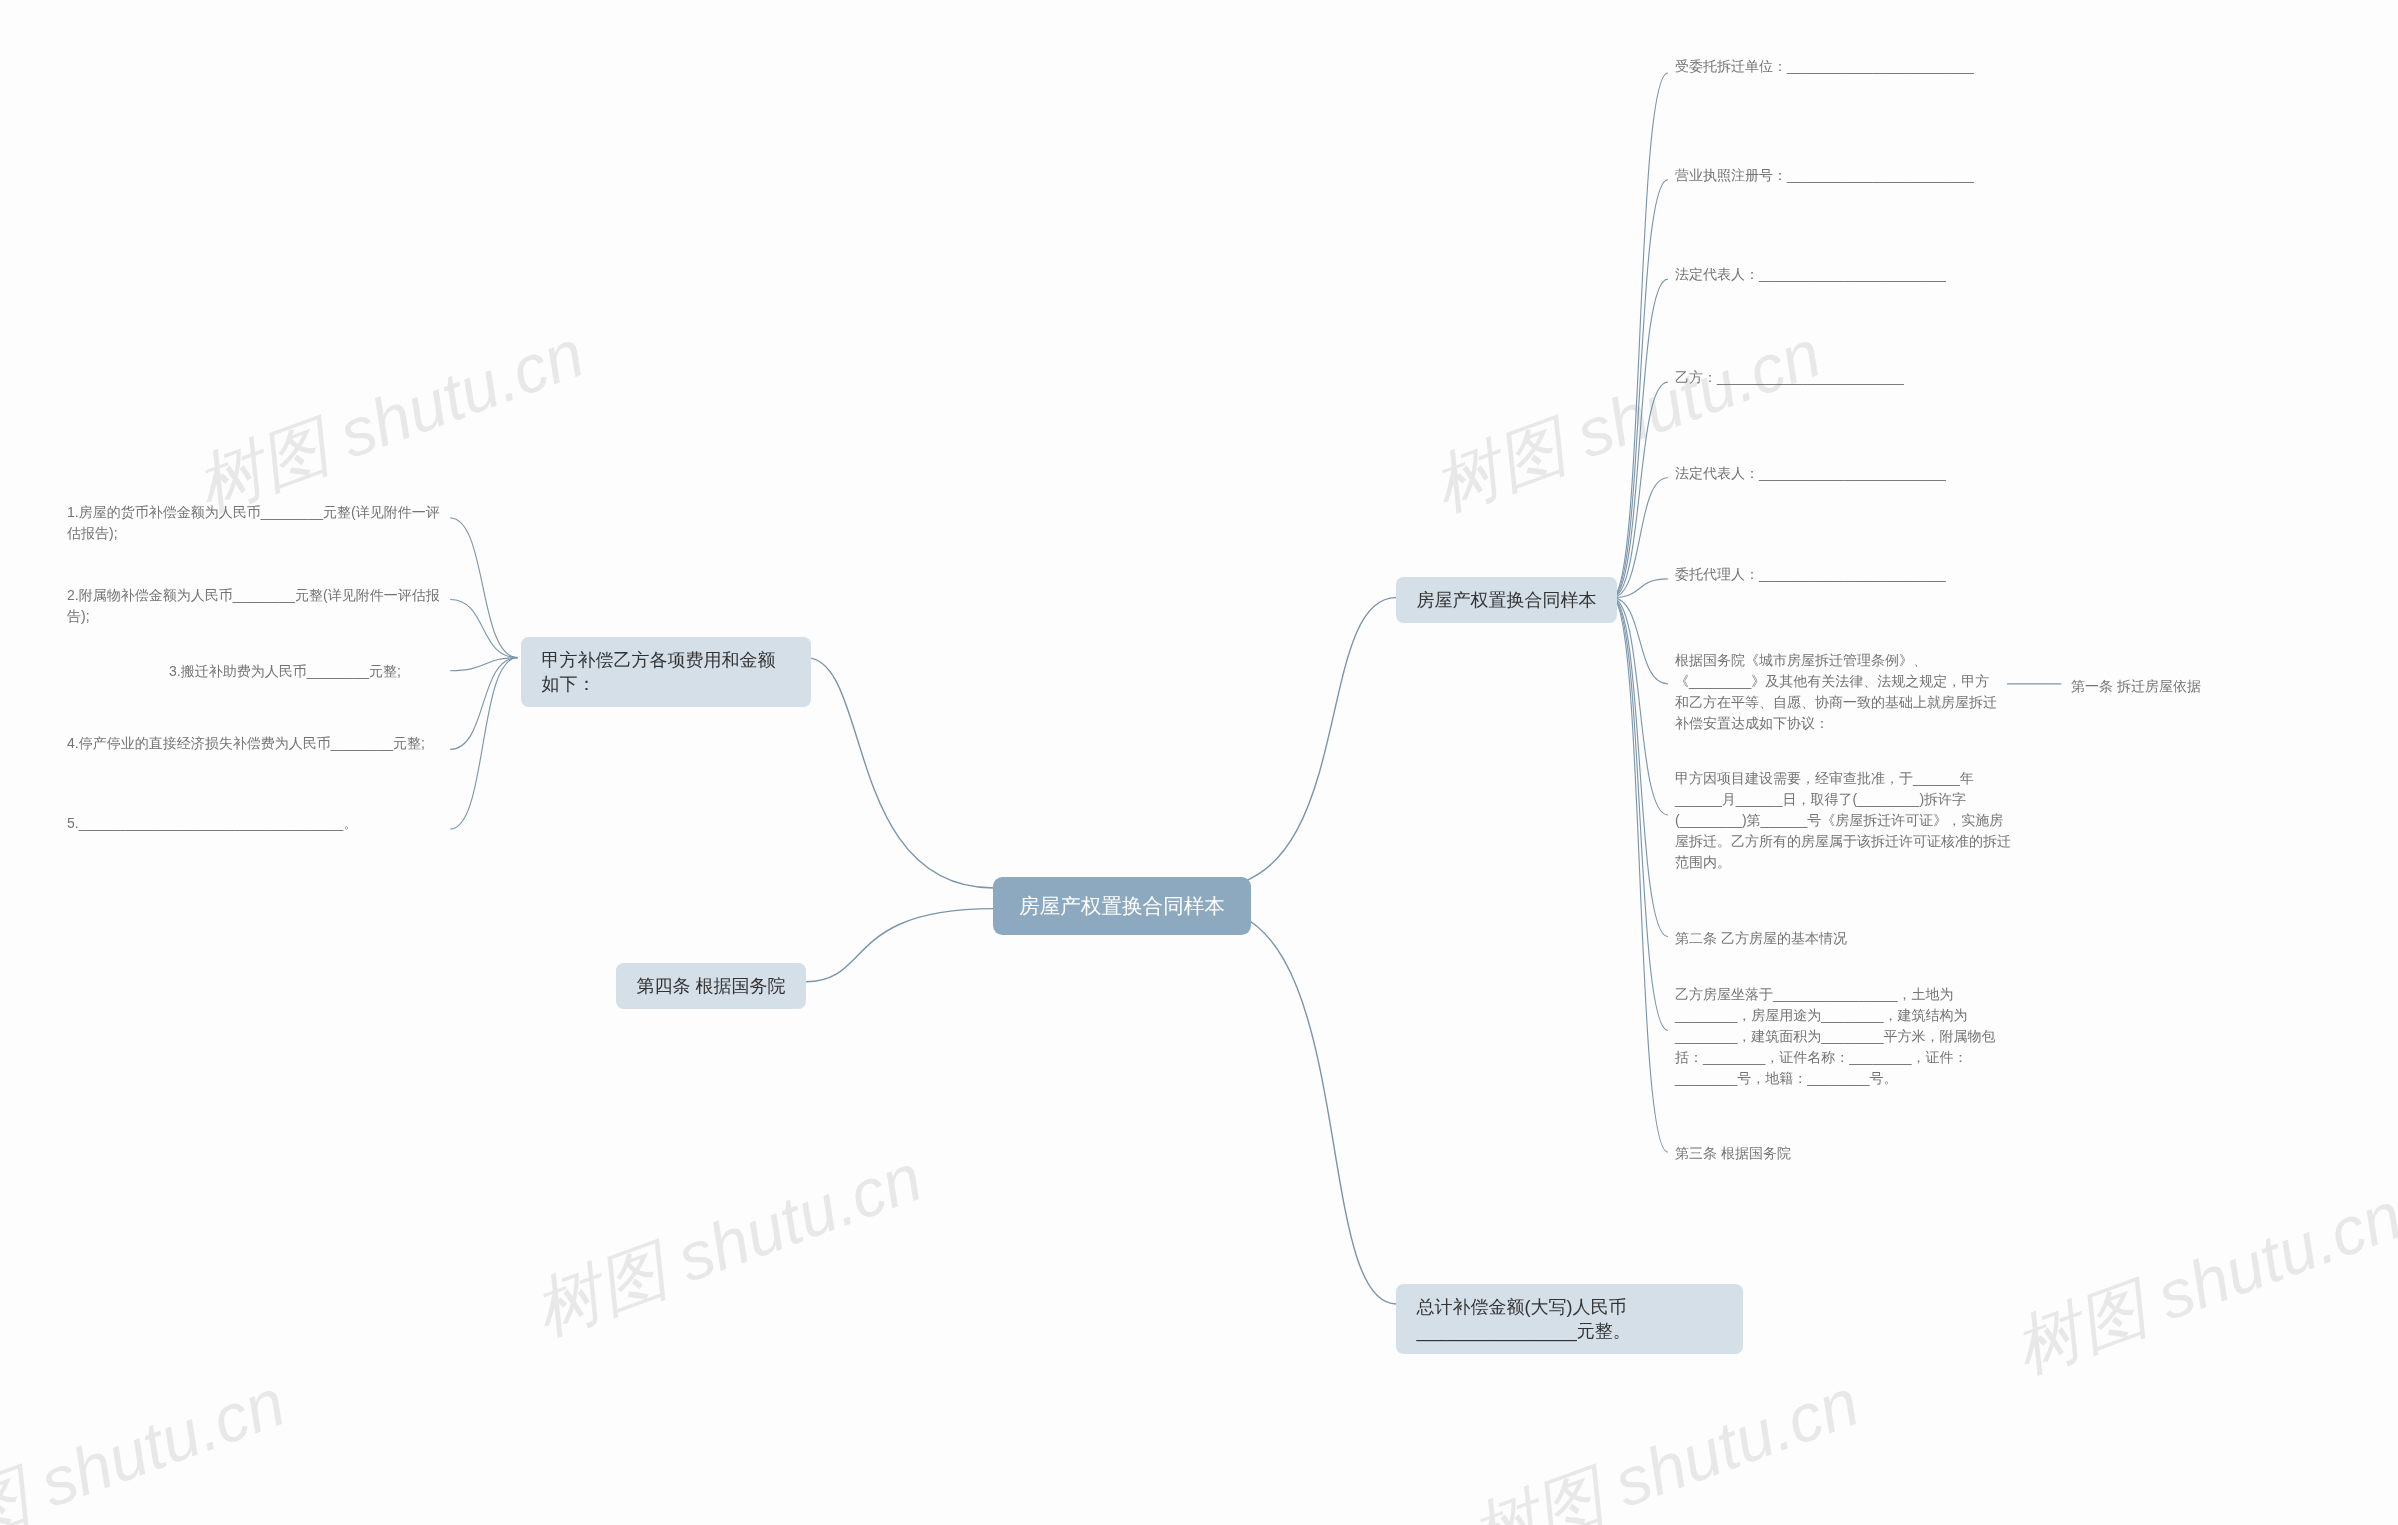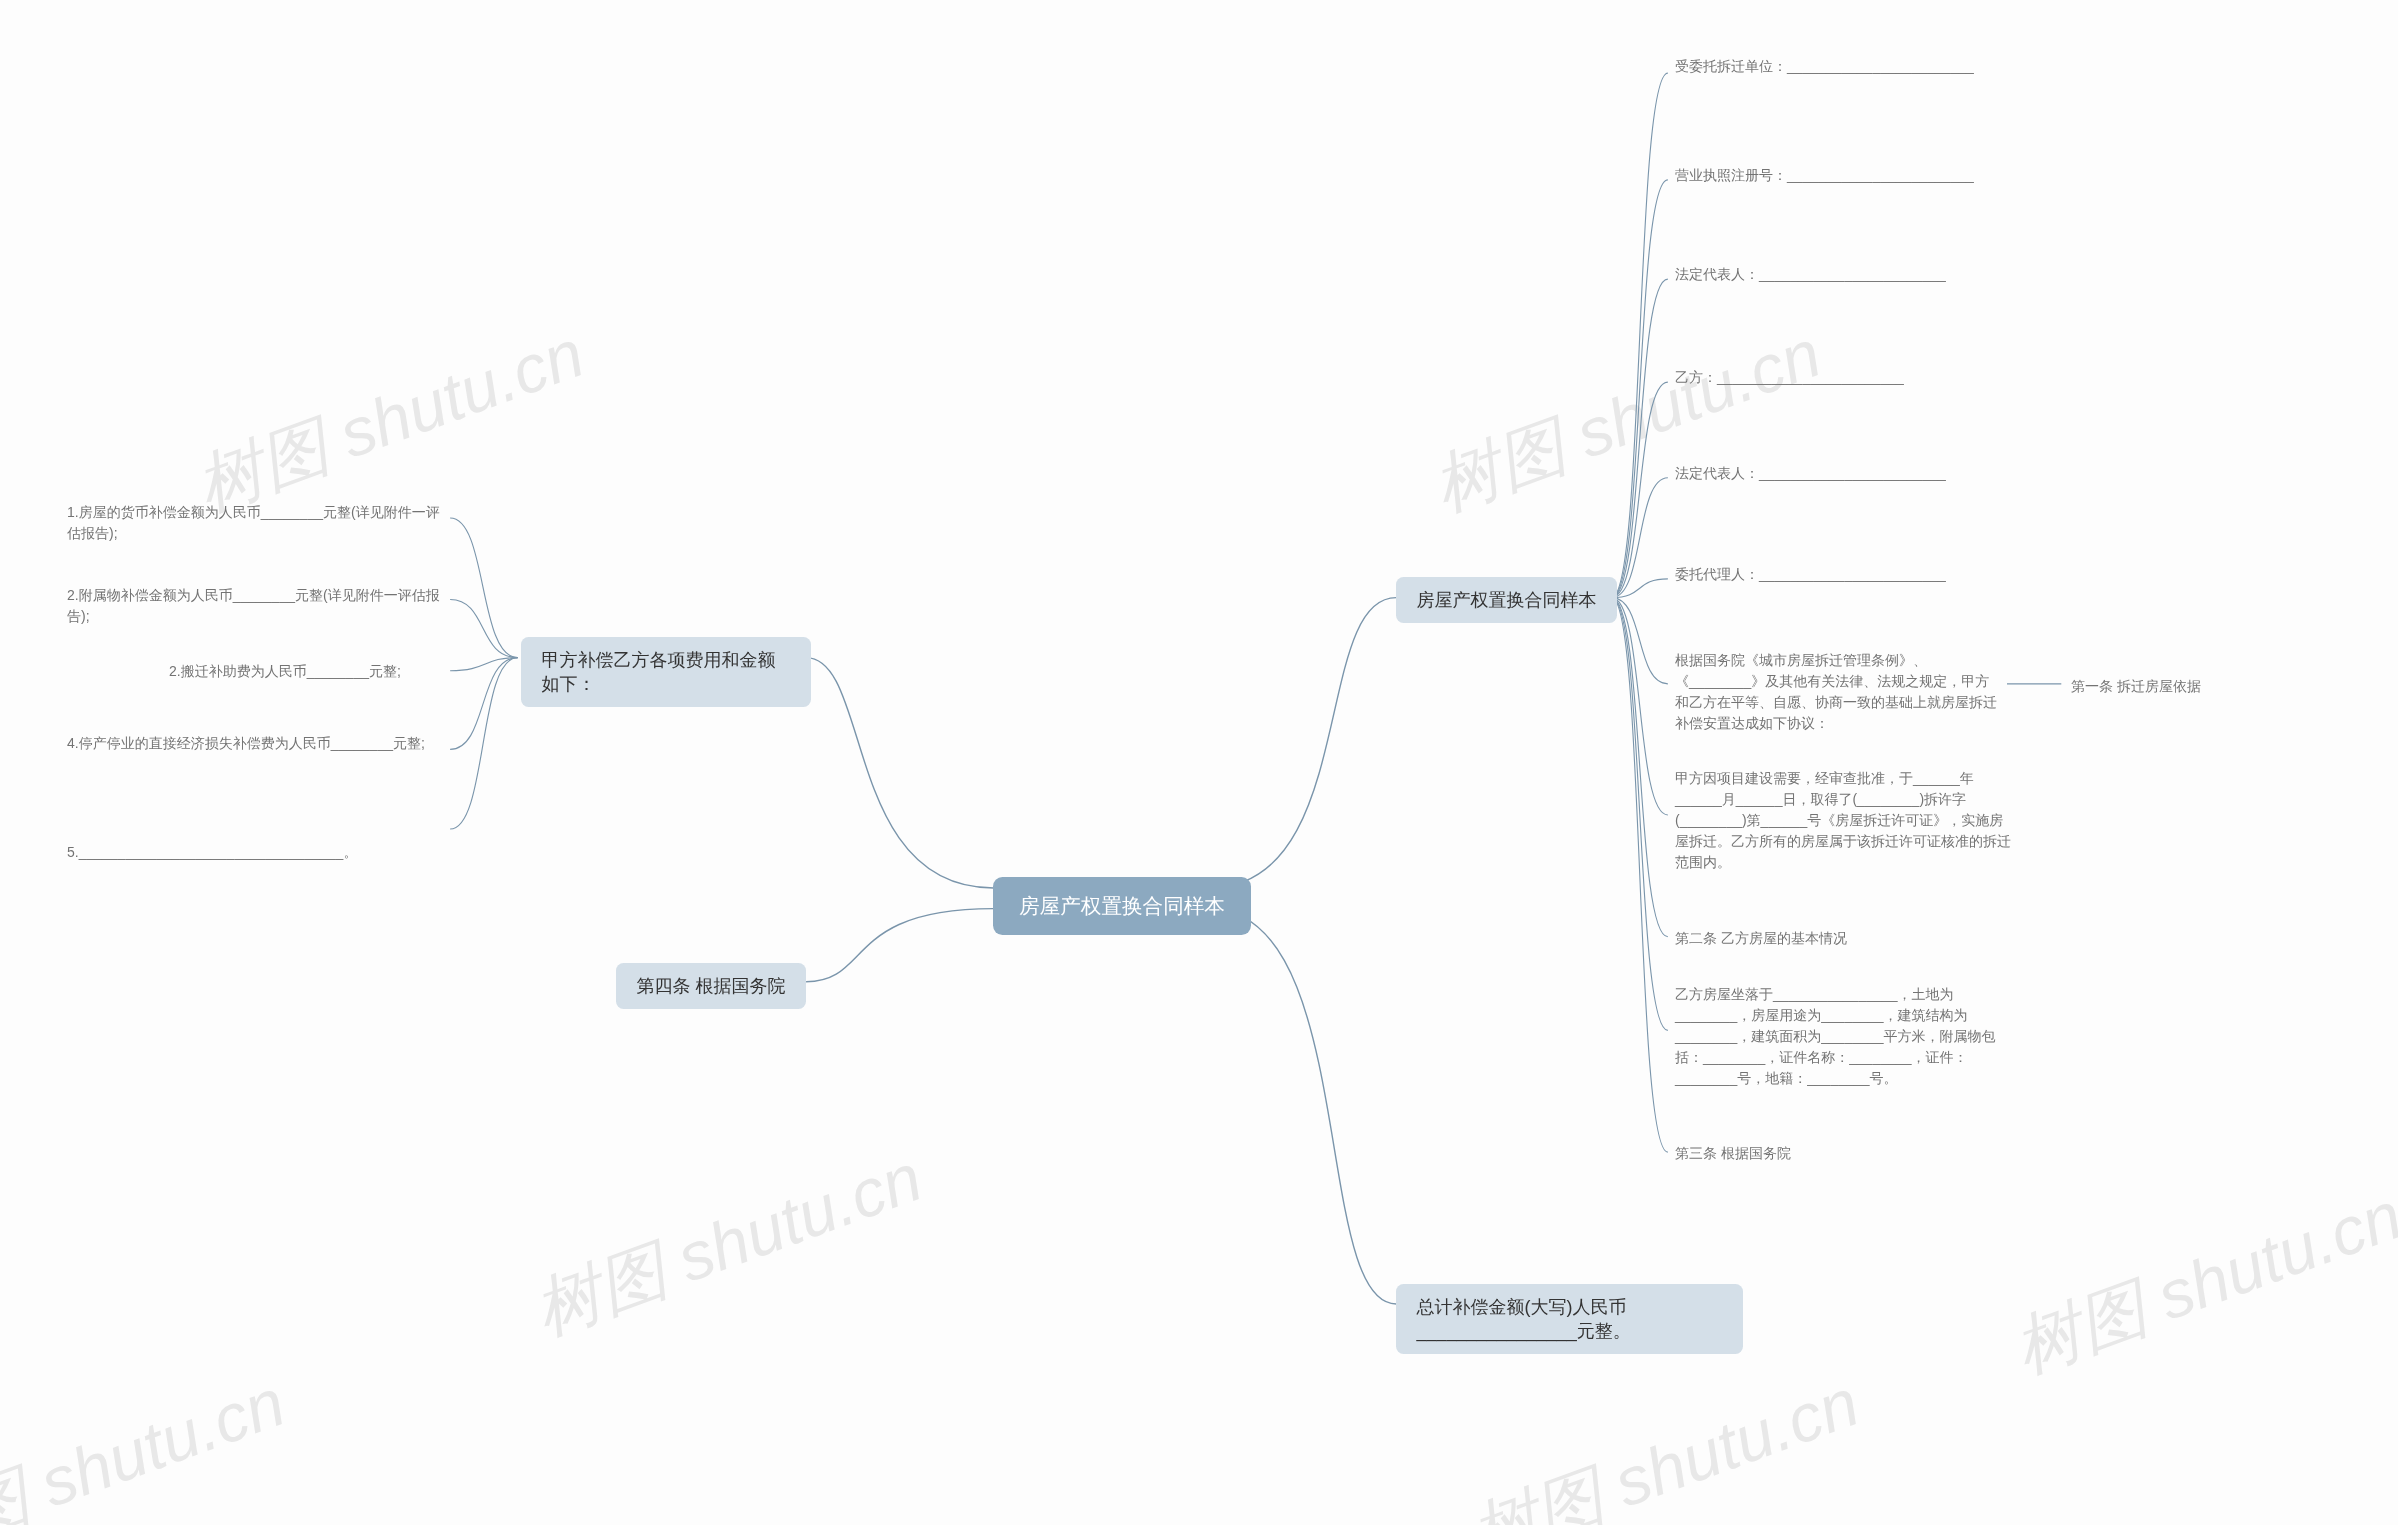--- a/index.html
+++ b/index.html
@@ -112,20 +112,20 @@
 <div class="node leaf-node leaf-small" style="left:1675px; top:928px;">第二条 乙方房屋的基本情况</div>
 <div class="node leaf-node leaf-small" style="left:1675px; top:984px; max-width:337px;">乙方房屋坐落于________________，土地为________，房屋用途为________，建筑结构为________，建筑面积为________平方米，附属物包括：________，证件名称：________，证件：________号，地籍：________号。</div>
 <div class="node leaf-node leaf-small" style="left:1675px; top:1143px;">第三条 根据国务院</div>
 
 <div class="node leaf-node leaf-small" style="left:2071px; top:676px;">第一条 拆迁房屋依据</div>
 
 <div class="node branch-node" style="left:521px; top:637px; max-width:290px;">甲方补偿乙方各项费用和金额如下：</div>
 
 <div class="node leaf-node leaf-small" style="left:67px; top:502px; max-width:375px; text-align:left;">1.房屋的货币补偿金额为人民币________元整(详见附件一评估报告);</div>
 <div class="node leaf-node leaf-small" style="left:67px; top:585px; max-width:375px; text-align:left;">2.附属物补偿金额为人民币________元整(详见附件一评估报告);</div>
-<div class="node leaf-node leaf-small" style="left:169px; top:661px; max-width:281px; text-align:left;">2.搬迁补助费为人民币________元整;</div>
+<div class="node leaf-node leaf-small" style="left:169px; top:661px; max-width:281px; text-align:left;">3.搬迁补助费为人民币________元整;</div>
 <div class="node leaf-node leaf-small" style="left:67px; top:733px; max-width:375px; text-align:center;">4.停产停业的直接经济损失补偿费为人民币________元整;</div>
-<div class="node leaf-node leaf-small" style="left:67px; top:813px; max-width:375px; text-align:left;margin-top:29px;">5.__________________________________。</div>
+<div class="node leaf-node leaf-small" style="left:67px; top:813px; max-width:375px; text-align:left;">5.__________________________________。</div>
 
 <div class="node branch-node" style="left:616px; top:963px;">第四条 根据国务院</div>
 
 <div class="node branch-node" style="left:1396px; top:1284px; max-width:347px; text-align:left;">总计补偿金额(大写)人民币________________元整。</div>
 
 
 </body></html>

